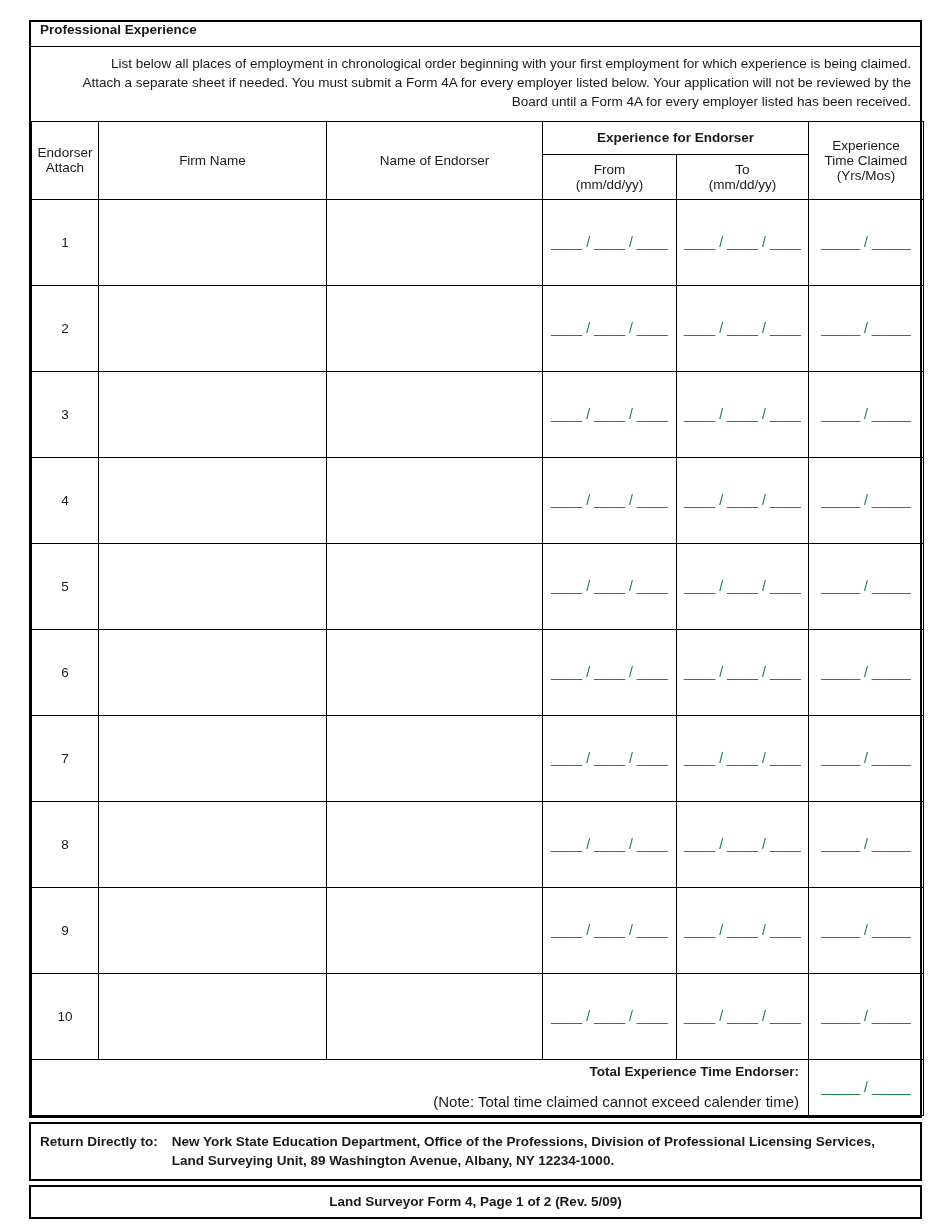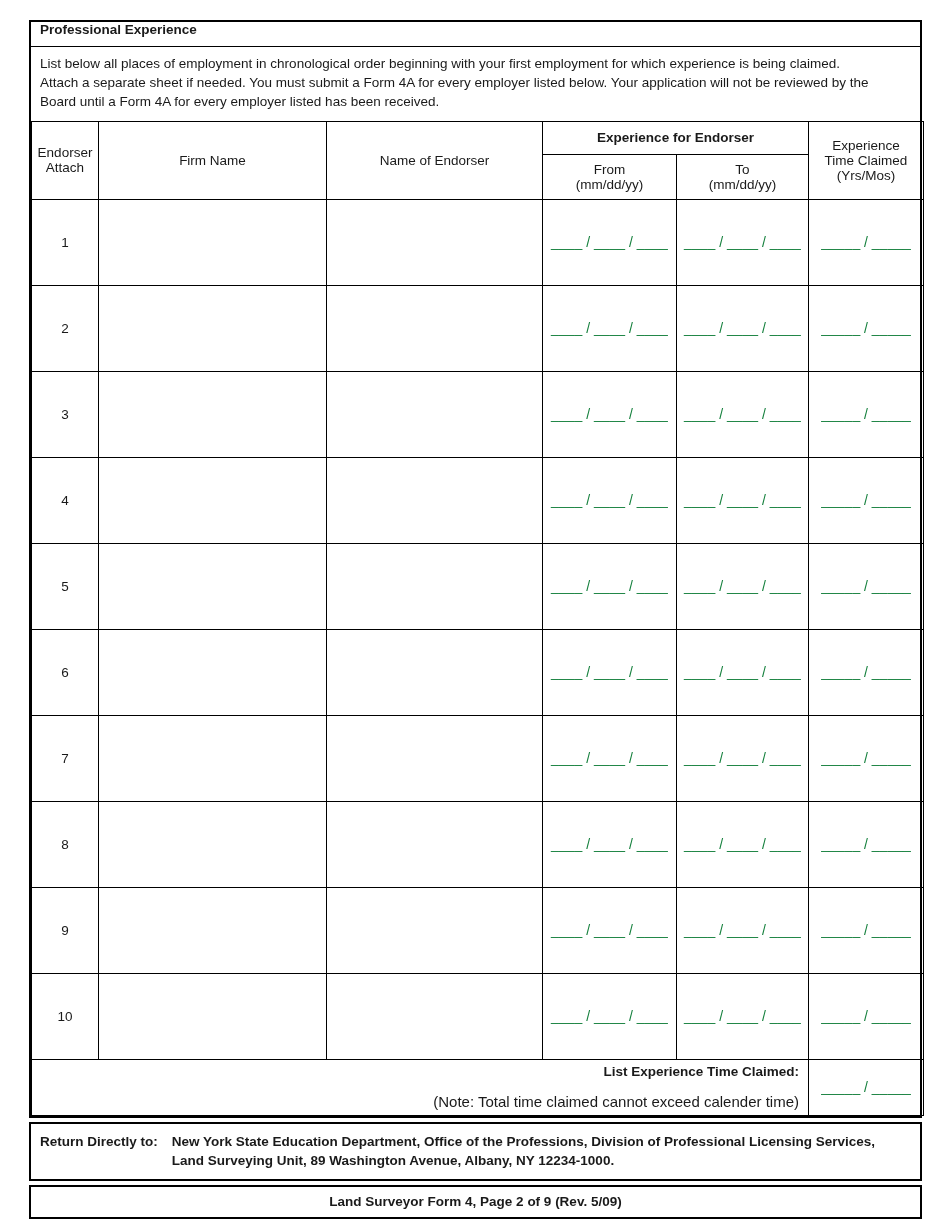--- a/index.html
+++ b/index.html
@@ -8,21 +8,21 @@
     width:950px; height:1230px; position:relative; overflow:hidden;
     font-family:"Liberation Sans","DejaVu Sans",sans-serif; color:#1a1a1a;
   }
   .sheet { position:absolute; left:29px; top:20px; width:893px; }
   .box { border:2px solid #000; background:#fff; }
 
   .title-box {
     font-weight:bold; font-size:13.5px; padding:0 9px 9px;
     border-bottom:1px solid #000;
   }
-  .instructions { font-size:13.5px; line-height:1.4; padding:8px 9px 9px; }
+  .instructions { font-size:13.5px; line-height:1.4; padding:8px 9px 9px;text-align:right; }
   .pre { white-space:pre-line; }
 
   table { width:100%; border-collapse:collapse; table-layout:fixed; }
   th, td {
     border:1px solid #000; font-size:13.5px; font-weight:normal;
     text-align:center; vertical-align:middle; overflow:hidden;
   }
   thead tr:first-child th.span-head { height:33px;font-weight:bold; }
   thead tr:last-child th { height:45px; }
   tbody td { height:86px; }
@@ -161,30 +161,30 @@
             <td></td>
             <td></td>
             <td class="blank">____ / ____ / ____</td>
             <td class="blank">____ / ____ / ____</td>
             <td class="blank">_____ / _____</td>
           </tr>
         </tbody>
       <tfoot>
         <tr>
           <td colspan="5" class="total-cell">
-            <div class="total-label">List Experience Time Claimed:</div>
+            <div class="total-label">Total Experience Time Endorser:</div>
             <div class="total-note">(Note: Total time claimed cannot exceed calender time)</div>
           </td>
           <td class="blank">_____ / _____</td>
         </tr>
       </tfoot>
     </table>
   </div>
 
   <div class="box return-box">
     <span class="return-label">Return Directly to:</span>
     <span class="return-address pre">New York State Education Department, Office of the Professions, Division of Professional Licensing Services,
 Land Surveying Unit, 89 Washington Avenue, Albany, NY 12234-1000.</span>
   </div>
 
-  <div class="box footer-box">Land Surveyor Form 4, Page 2 of 9 (Rev. 5/09)</div>
+  <div class="box footer-box">Land Surveyor Form 4, Page 1 of 2 (Rev. 5/09)</div>
 
 </div>
 
 </body></html>

